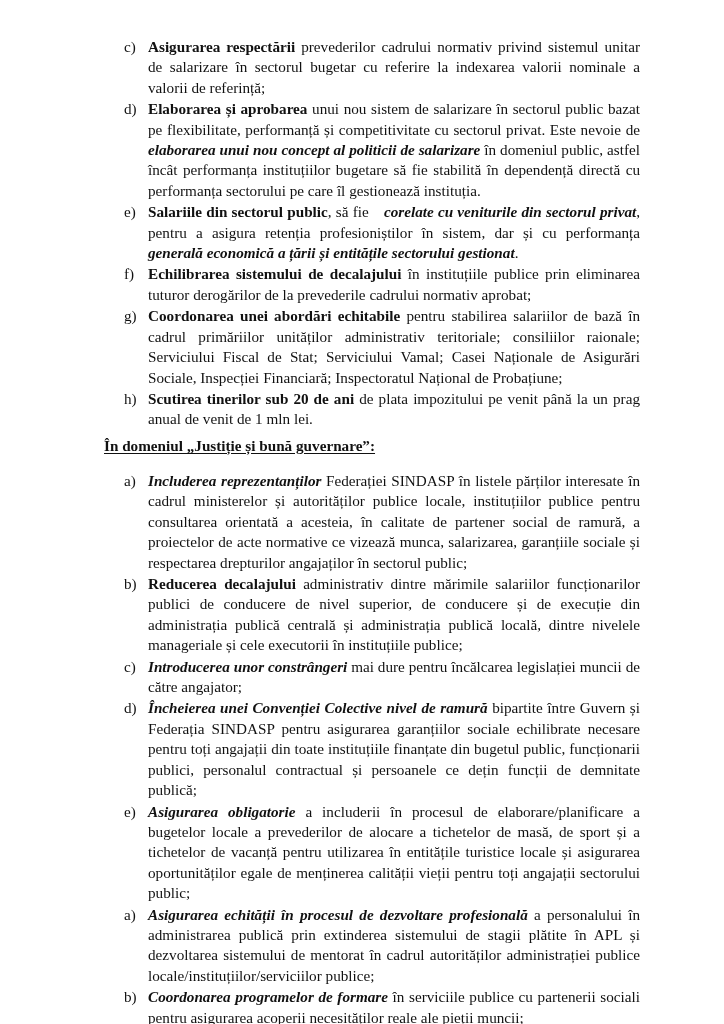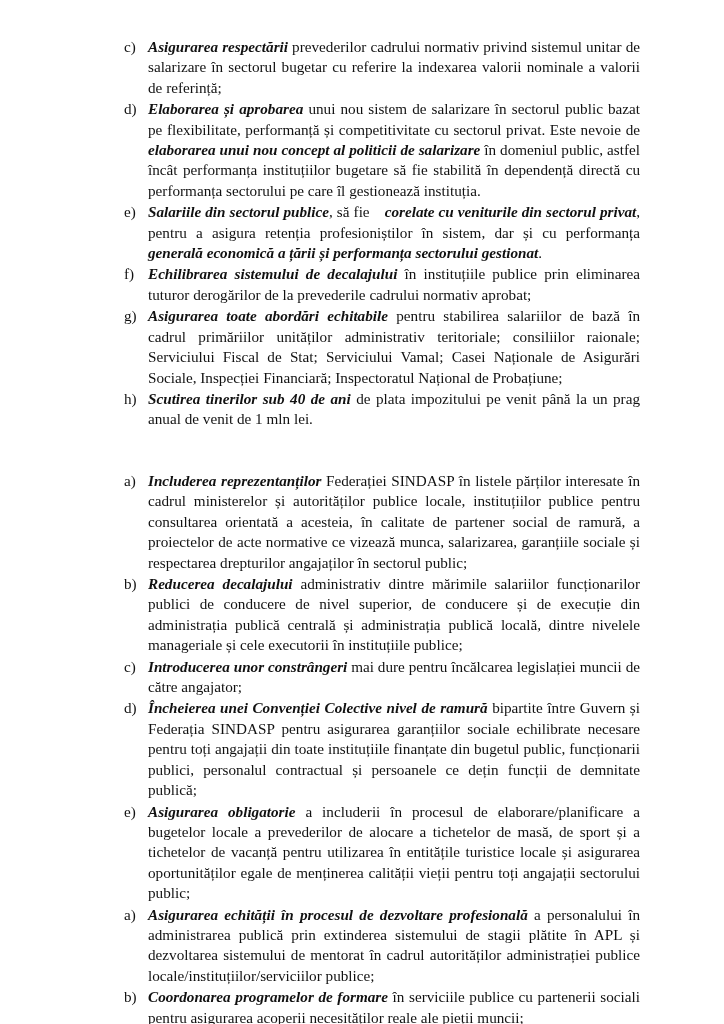--- a/index.html
+++ b/index.html
@@ -13,37 +13,38 @@
   }
   .list { position: absolute; left: 124px; width: 516px; margin: 0; padding: 0; list-style: none; }
   .list li { position: relative; padding-left: 24px; text-align: justify; margin: 0 0 1px 0; }
   .list li .marker { position: absolute; left: 0; top: 0; }
   .list1 { top: 37px; }
   .list2 { top: 471px; }
   .heading {
     position: absolute; left: 104px; top: 436px;
     font-weight: bold; text-decoration: underline; text-underline-offset: 2px;
   }
-  b { font-weight: bold; font-style: italic; }
+  b { font-weight: bold; }
   i { font-style: italic; font-weight: bold; }
 </style>
 </head>
 <body>
 
 <div class="page">
   <ul class="list list1">
       <li><span class="marker">c)</span><b>Asigurarea respectării</b><span> prevederilor cadrului normativ privind sistemul unitar de salarizare în sectorul bugetar cu referire la indexarea valorii nominale a valorii de referință;</span></li>
       <li><span class="marker">d)</span><b>Elaborarea și aprobarea</b><span> unui nou sistem de salarizare în sectorul public bazat pe flexibilitate, performanță și competitivitate cu sectorul privat. Este nevoie de </span><i>elaborarea unui nou concept al politicii de salarizare</i><span> în domeniul public, astfel încât performanța instituțiilor bugetare să fie stabilită în dependență directă cu performanța sectorului pe care îl gestionează instituția.</span></li>
-      <li><span class="marker">e)</span><b>Salariile din sectorul publice</b><span>, să fie </span><b style="font-style: italic; margin-left: 11px;">corelate cu veniturile din sectorul privat</b><span>, pentru a asigura retenția profesioniștilor în sistem, dar și cu performanța </span><i>generală economică a țării și performanța sectorului gestionat</i><span>.</span></li>
+      <li><span class="marker">e)</span><b>Salariile din sectorul public</b><span>, să fie </span><b style="font-style: italic; margin-left: 11px;">corelate cu veniturile din sectorul privat</b><span>, pentru a asigura retenția profesioniștilor în sistem, dar și cu performanța </span><i>generală economică a țării și entitățile sectorului gestionat</i><span>.</span></li>
       <li><span class="marker">f)</span><b>Echilibrarea sistemului de decalajului</b><span> în instituțiile publice prin eliminarea tuturor derogărilor de la prevederile cadrului normativ aprobat;</span></li>
-      <li><span class="marker">g)</span><b>Asigurarea toate abordări echitabile</b><span> pentru stabilirea salariilor de bază în cadrul primăriilor unităților administrativ teritoriale; consiliilor raionale; Serviciului Fiscal de Stat; Serviciului Vamal; Casei Naționale de Asigurări Sociale, Inspecției Financiară; Inspectoratul Național de Probațiune;</span></li>
-      <li><span class="marker">h)</span><b>Scutirea tinerilor sub 40 de ani</b><span> de plata impozitului pe venit până la un prag anual de venit de 1 mln lei.</span></li>
+      <li><span class="marker">g)</span><b>Coordonarea unei abordări echitabile</b><span> pentru stabilirea salariilor de bază în cadrul primăriilor unităților administrativ teritoriale; consiliilor raionale; Serviciului Fiscal de Stat; Serviciului Vamal; Casei Naționale de Asigurări Sociale, Inspecției Financiară; Inspectoratul Național de Probațiune;</span></li>
+      <li><span class="marker">h)</span><b>Scutirea tinerilor sub 20 de ani</b><span> de plata impozitului pe venit până la un prag anual de venit de 1 mln lei.</span></li>
     </ul>
+  <div class="heading">În domeniul „Justiție și bună guvernare”:</div>
   <ul class="list list2">
       <li><span class="marker">a)</span><b style="font-style: italic;">Includerea reprezentanților</b><span> Federației SINDASP în listele părților interesate în cadrul ministerelor și autorităților publice locale, instituțiilor publice pentru consultarea orientată a acesteia, în calitate de partener social de ramură, a proiectelor de acte normative ce vizează munca, salarizarea, garanțiile sociale și respectarea drepturilor angajaților în sectorul public;</span></li>
-      <li><span class="marker">b)</span><b style="font-style: italic;">Reducerea decalajului</b><span> administrativ dintre mărimile salariilor funcționarilor publici de conducere de nivel superior, de conducere și de execuție din administrația publică centrală și administrația publică locală, dintre nivelele manageriale și cele executorii în instituțiile publice;</span></li>
+      <li><span class="marker">b)</span><b style="">Reducerea decalajului</b><span> administrativ dintre mărimile salariilor funcționarilor publici de conducere de nivel superior, de conducere și de execuție din administrația publică centrală și administrația publică locală, dintre nivelele manageriale și cele executorii în instituțiile publice;</span></li>
       <li><span class="marker">c)</span><b style="font-style: italic; margin-top: 24px;">Introducerea unor constrângeri</b><span> mai dure pentru încălcarea legislației muncii de către angajator;</span></li>
       <li><span class="marker">d)</span><b style="font-style: italic;">Încheierea unei Convenției Colective nivel de ramură</b><span> bipartite între Guvern și Federația SINDASP pentru asigurarea garanțiilor sociale echilibrate necesare pentru toți angajații din toate instituțiile finanțate din bugetul public, funcționarii publici, personalul contractual și persoanele ce dețin funcții de demnitate publică;</span></li>
       <li><span class="marker">e)</span><b style="font-style: italic;">Asigurarea obligatorie</b><span> a includerii în procesul de elaborare/planificare a bugetelor locale a prevederilor de alocare a tichetelor de masă, de sport și a tichetelor de vacanță pentru utilizarea în entitățile turistice locale și asigurarea oportunităților egale de menținerea calității vieții pentru toți angajații sectorului public;</span></li>
       <li><span class="marker">a)</span><b style="font-style: italic;">Asigurarea echității în procesul de dezvoltare profesională</b><span> a personalului în administrarea publică prin extinderea sistemului de stagii plătite în APL și dezvoltarea sistemului de mentorat în cadrul autorităților administrației publice locale/instituțiilor/serviciilor publice;</span></li>
-      <li><span class="marker">b)</span><b style="">Coordonarea programelor de formare</b><span> în serviciile publice cu partenerii sociali pentru asigurarea acoperii necesităților reale ale pieții muncii;</span></li>
+      <li><span class="marker">b)</span><b style="font-style: italic;">Coordonarea programelor de formare</b><span> în serviciile publice cu partenerii sociali pentru asigurarea acoperii necesităților reale ale pieții muncii;</span></li>
     </ul>
 </div>
 
 </body></html>

